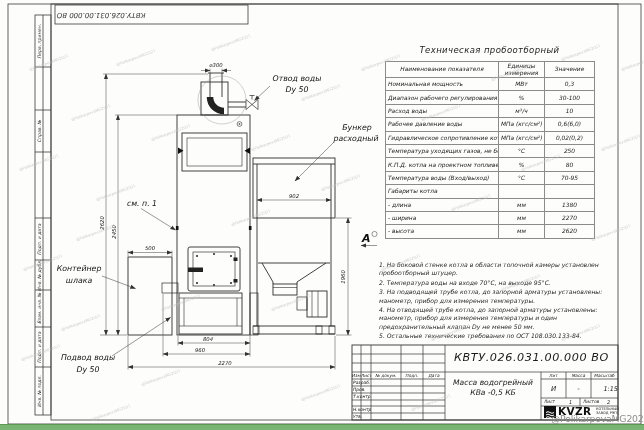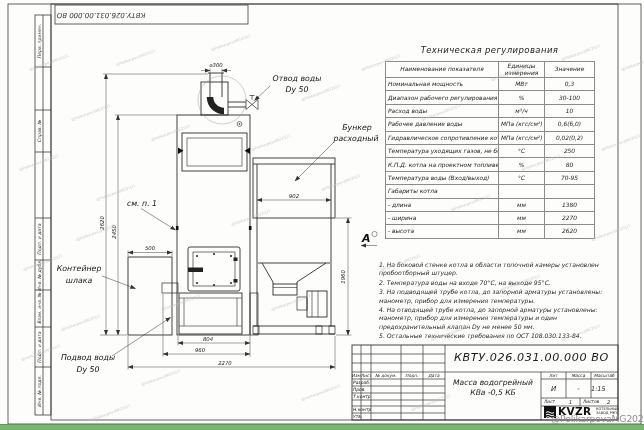--- a/index.html
+++ b/index.html
@@ -234,21 +234,21 @@
     <text x="142" y="206">см. п. 1</text>
     <text x="79" y="271">Контейнер</text>
     <text x="79" y="283">шлака</text>
     <text x="88" y="360">Подвод воды</text>
     <text x="88" y="372">Dy 50</text>
     <text x="362" y="242" font-size="11" font-weight="bold" text-anchor="start">А</text>
   </g>
   <circle cx="374.5" cy="234" r="2.6" stroke="#333" stroke-width="0.5" fill="none"></circle>
 </svg>
 
-<div class="abs tc-title">Техническая регулирования</div>
+<div class="abs tc-title">Техническая пробоотборный</div>
 <div class="abs tc-wrap">
   <table class="tc">
     <colgroup>
           <col style="width:113px">
           <col style="width:46px">
           <col style="width:50px">
         </colgroup>
     <tbody>
           <tr>
       <th>Наименование показателя</th>
@@ -343,21 +343,21 @@
 <div class="abs tbt rowlab" style="left:353px;top:387px;width:18px">Пров.</div>
 <div class="abs tbt rowlab" style="left:353px;top:394px;width:18px">Т.контр.</div>
 <div class="abs tbt rowlab" style="left:353px;top:407px;width:18px">Н.контр.</div>
 <div class="abs tbt rowlab" style="left:353px;top:414px;width:18px">Утв.</div>
 
 <div class="abs tbt hsm" style="left:541px;top:373px;width:25px">Лит</div>
 <div class="abs tbt hsm" style="left:566px;top:373px;width:25px">Масса</div>
 <div class="abs tbt hsm" style="left:591px;top:373px;width:27px">Масштаб</div>
 <div class="abs tbt" style="left:541px;top:381px;width:25px;height:16px;line-height:16px;text-align:center;font-size:7px">И</div>
 <div class="abs tbt" style="left:566px;top:381px;width:25px;height:16px;line-height:16px;text-align:center;font-size:7px">-</div>
-<div class="abs tbt" style="left:591px;top:381px;width:27px;height:16px;line-height:16px;text-align:left;font-size:6.5px">1:15</div>
+<div class="abs tbt" style="left:591px;top:381px;width:27px;height:16px;line-height:16px;text-align:right;font-size:6.5px">1:15</div>
 
 <div class="abs tbt" style="left:544px;top:399px;font-size:4.4px">Лист</div>
 <div class="abs tbt" style="left:569px;top:398.5px;font-size:5px">1</div>
 <div class="abs tbt" style="left:583px;top:399px;font-size:4.4px">Листов</div>
 <div class="abs tbt" style="left:607px;top:398.5px;font-size:5px">2</div>
 
 <div class="abs logobox">
   <svg width="12" height="12" viewBox="0 0 12 12">
     <path d="M2,3.5 Q4,1.8 6,3.5 T10,3.5 M2,6 Q4,4.3 6,6 T10,6 M2,8.5 Q4,6.8 6,8.5 T10,8.5" stroke="#fff" stroke-width="1" fill="none"></path>
   </svg>

